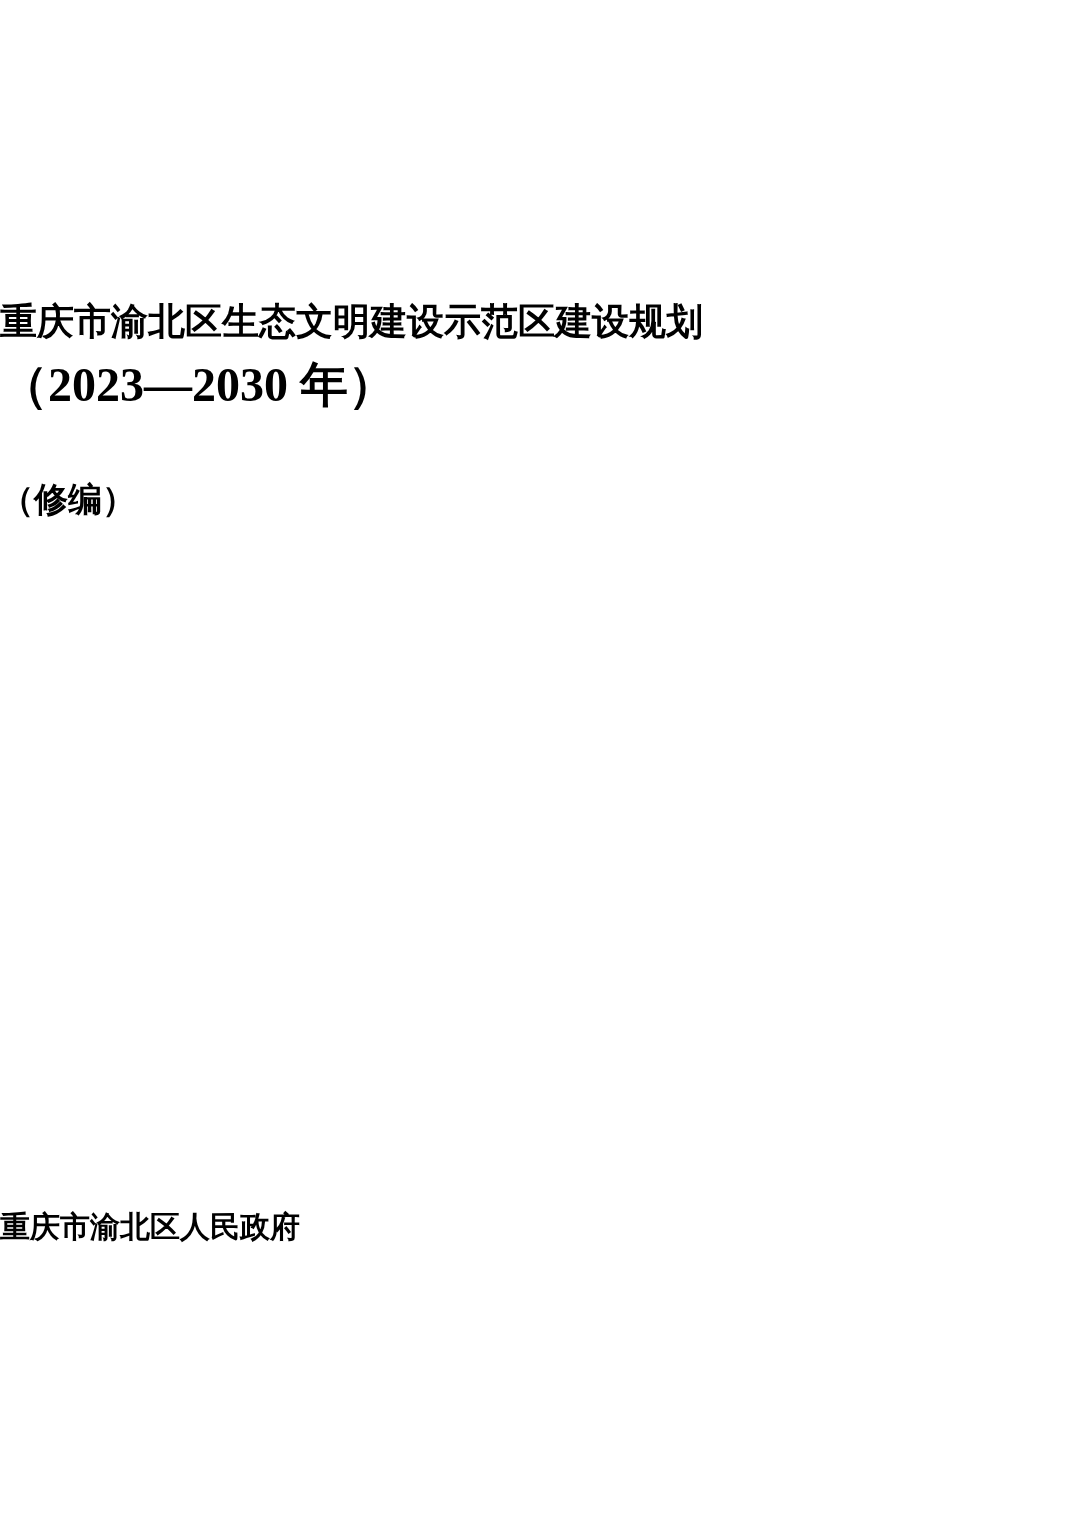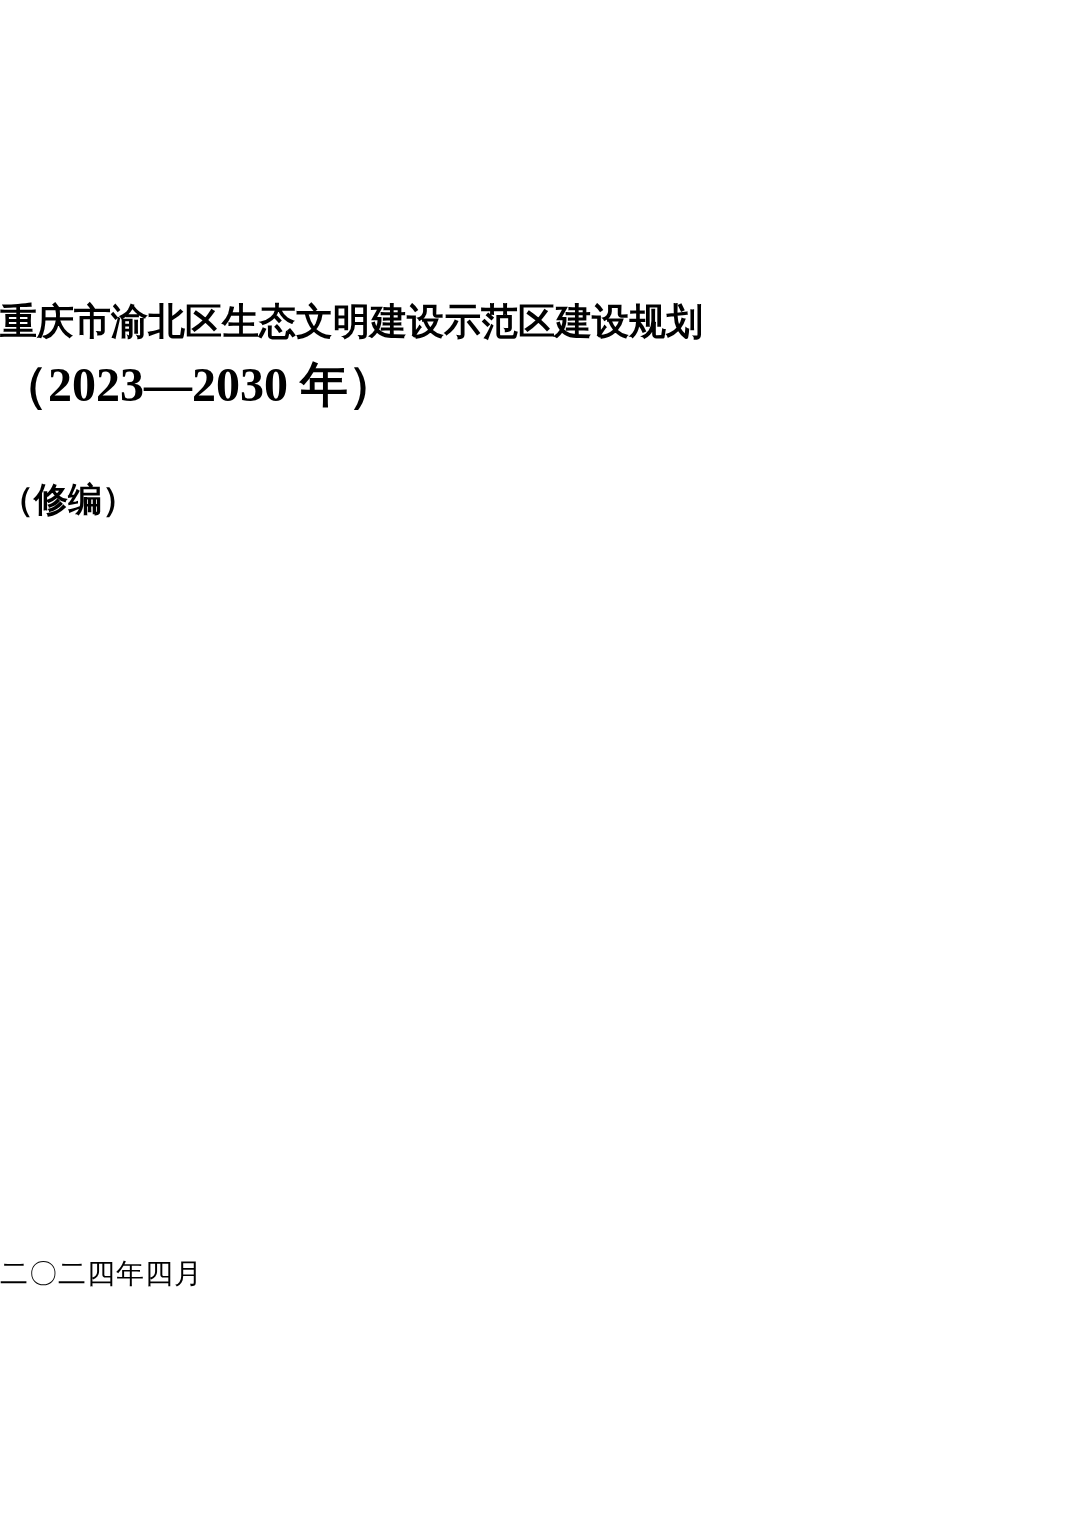--- a/index.html
+++ b/index.html
@@ -52,14 +52,14 @@
     letter-spacing: 1px;
   }
 </style>
 </head>
 <body>
 
 <div class="page">
   <div class="line title-line1">重庆市渝北区生态文明建设示范区建设规划</div>
   <div class="line title-line2">（2023—2030 年）</div>
   <div class="line revision">（修编）</div>
-  <div class="line pub-date">二〇二四年四月</div>
+  <div class="line publisher">重庆市渝北区人民政府</div>
 </div>
 
 </body></html>

